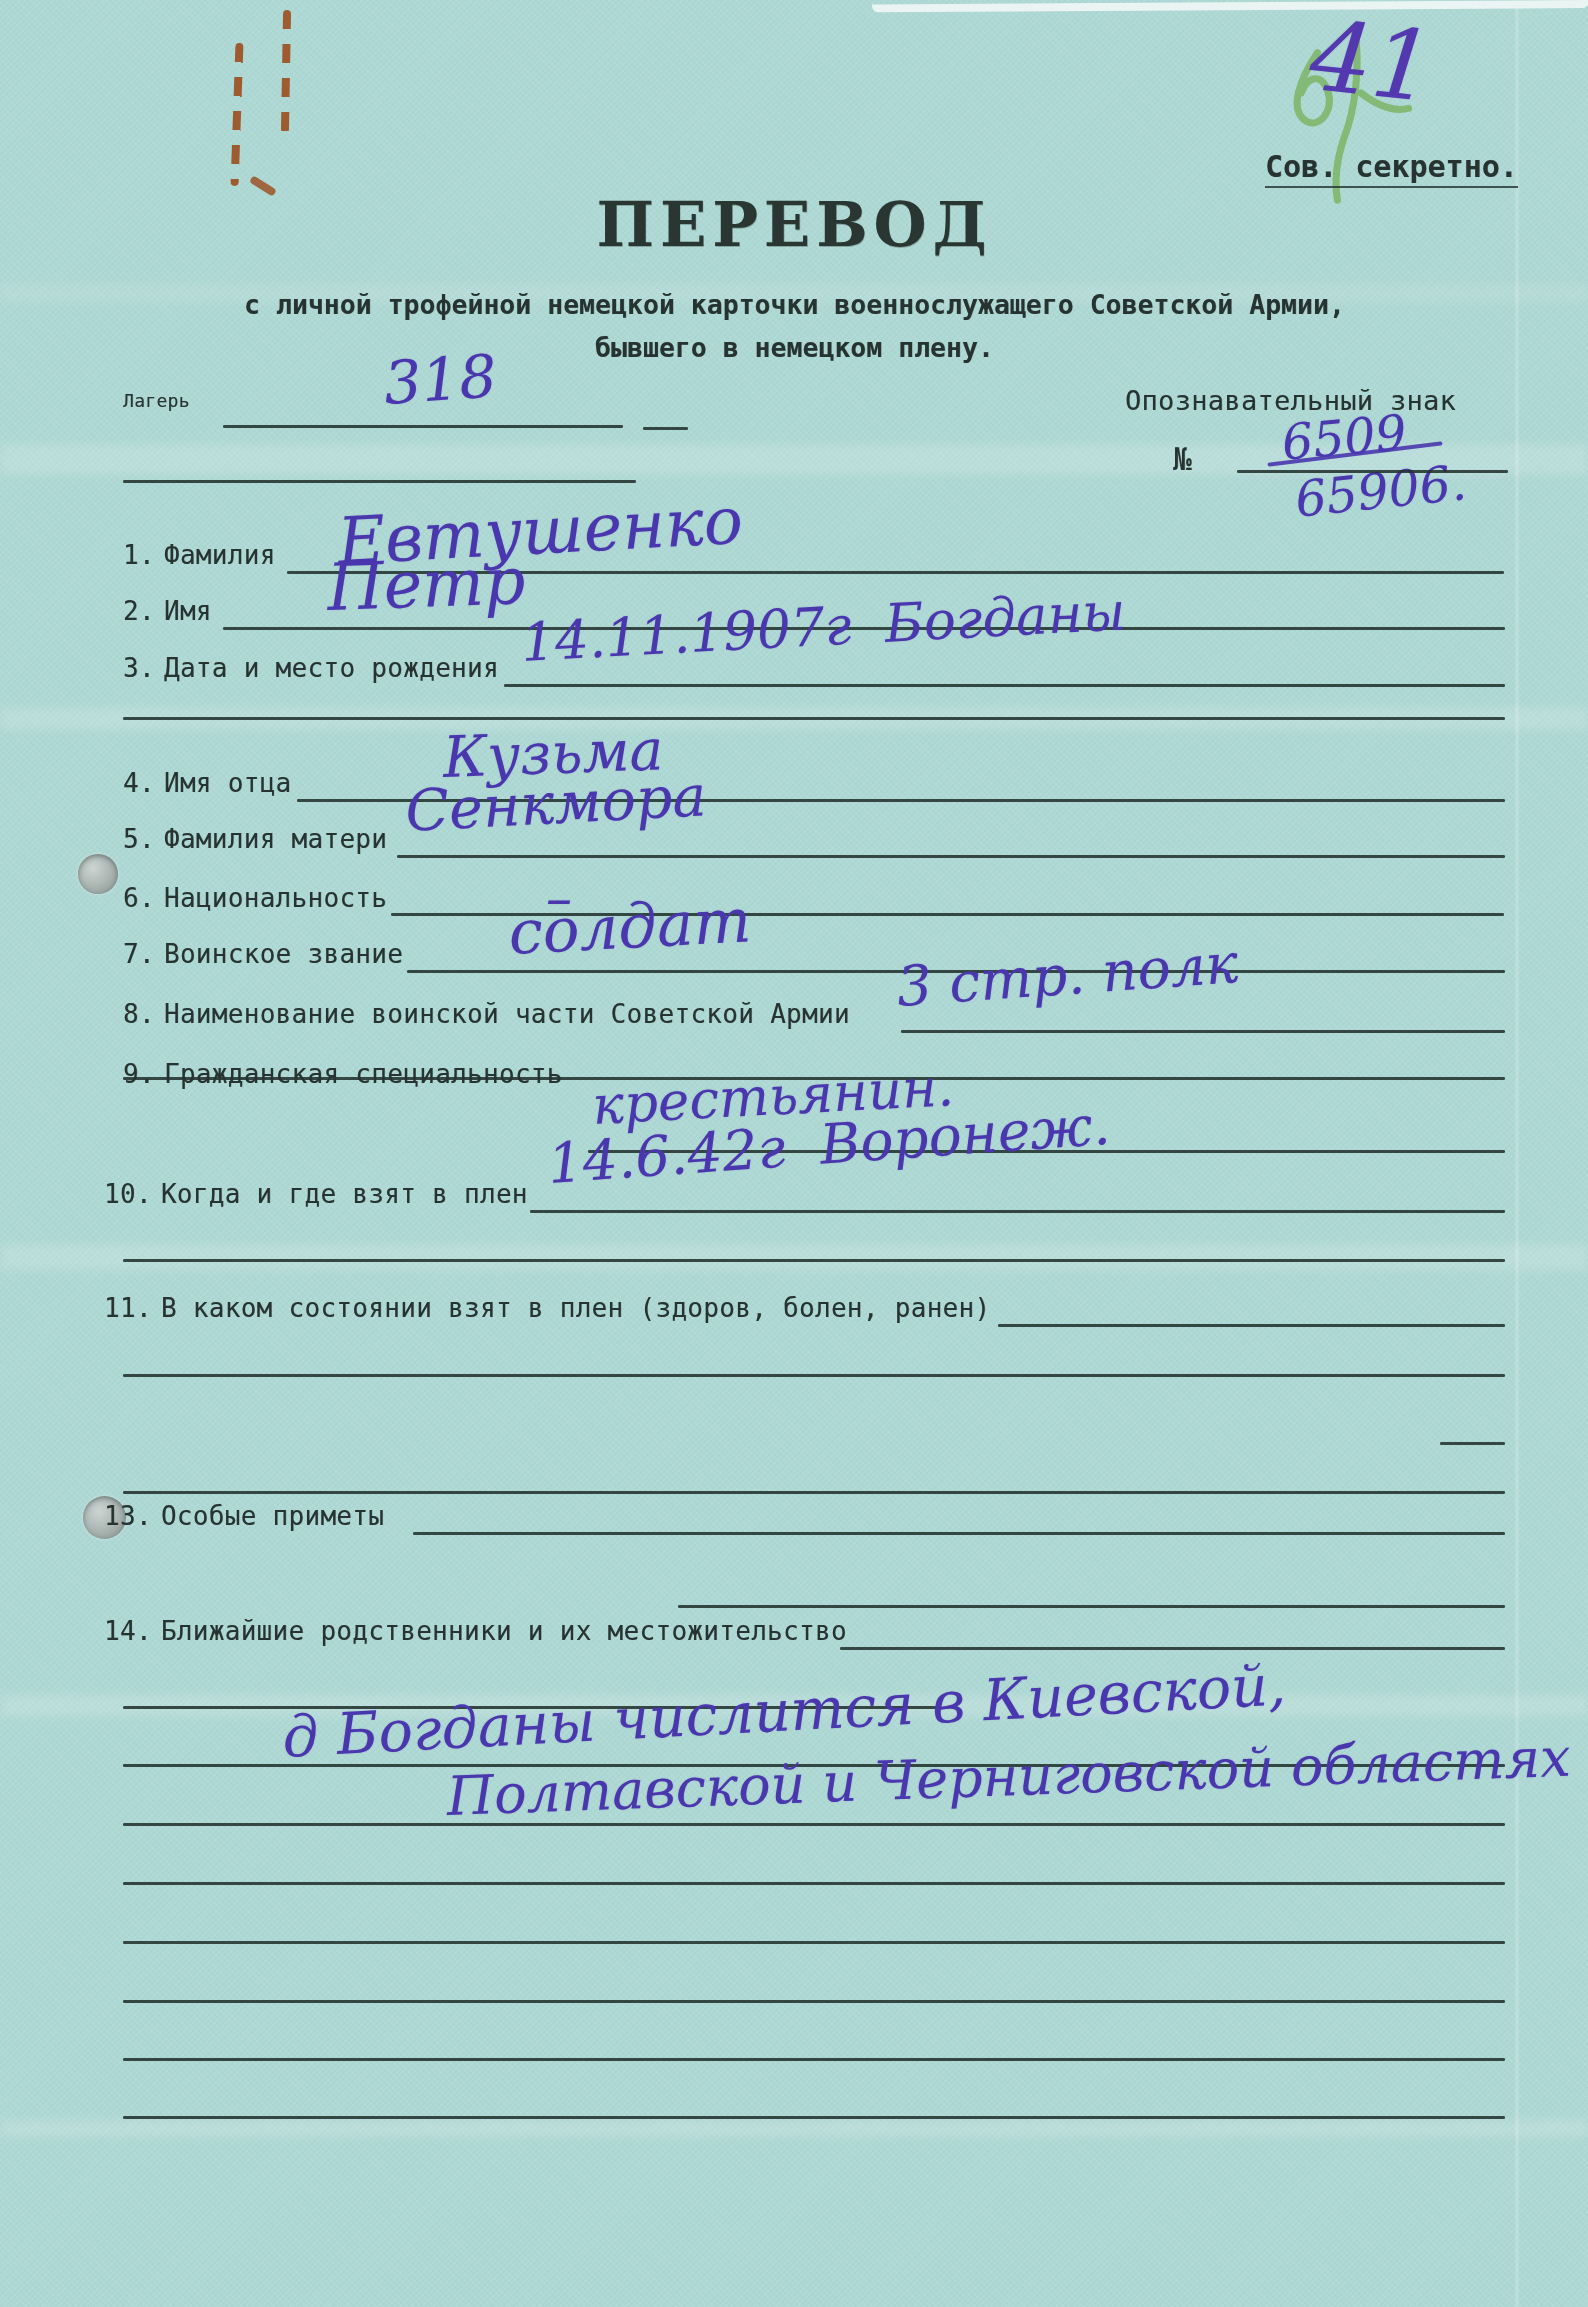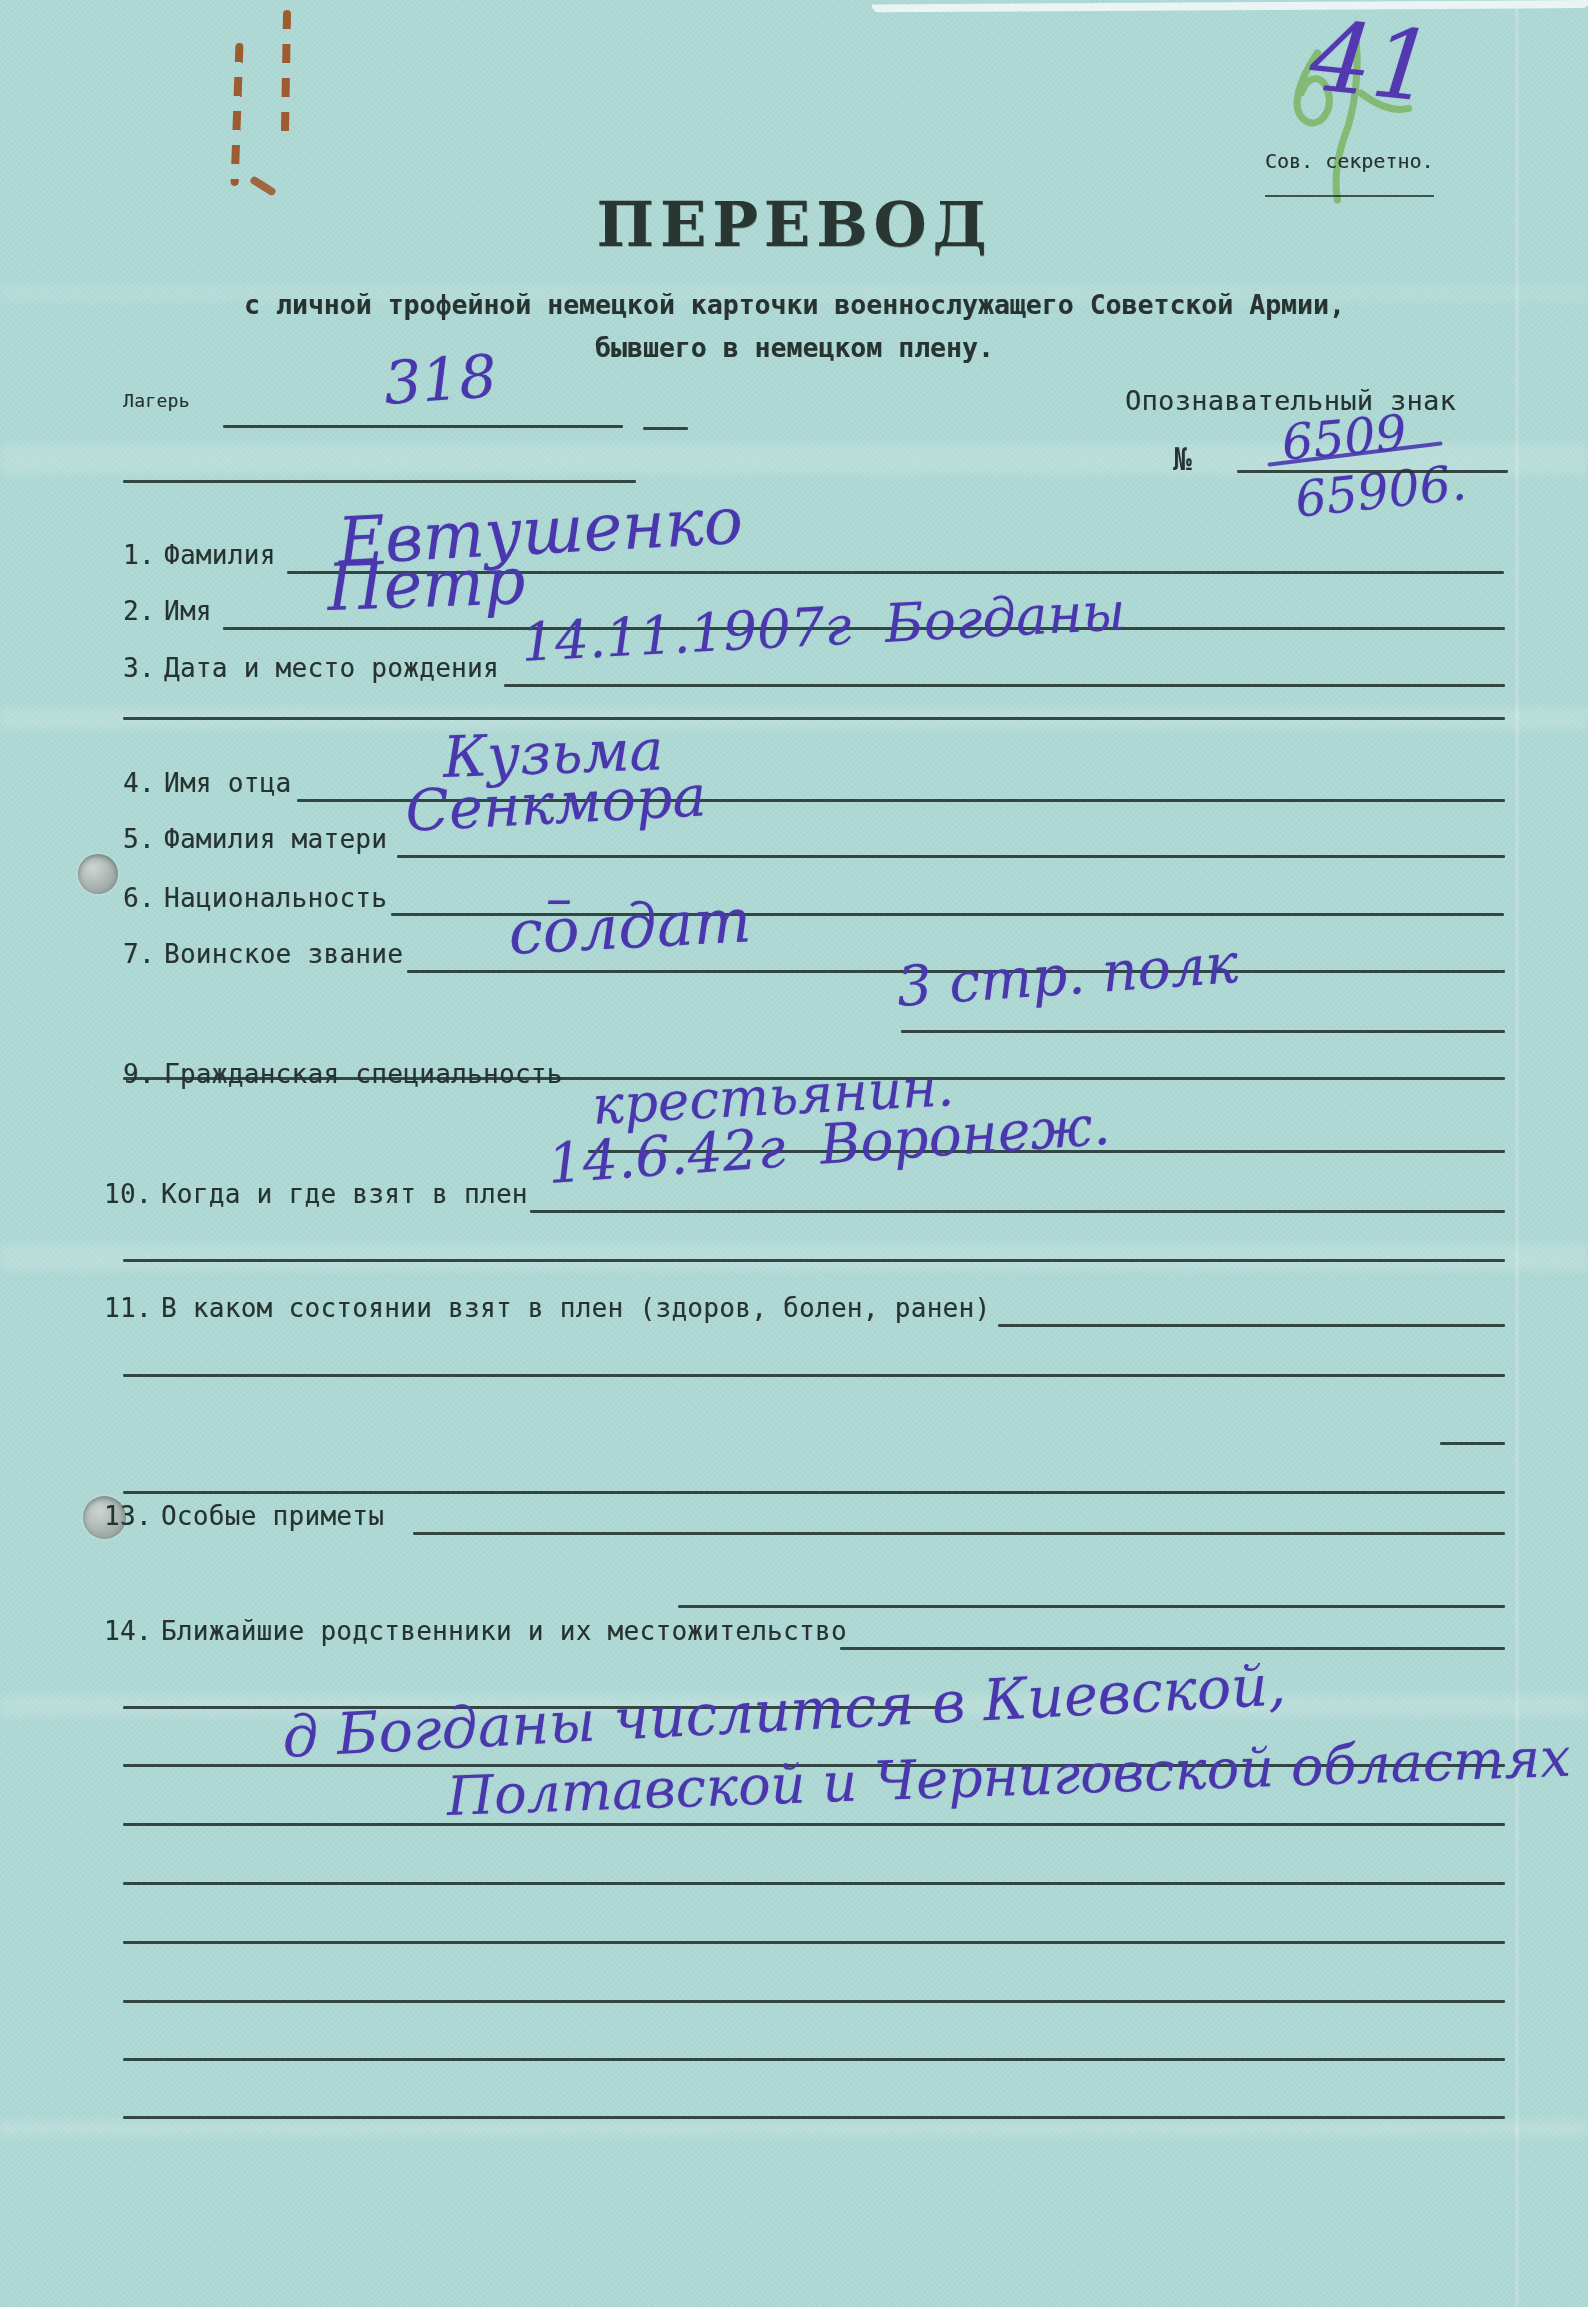--- a/index.html
+++ b/index.html
@@ -65,22 +65,22 @@
   
   .lbl{position:absolute;font-size:26px;color:#273330;white-space:pre;letter-spacing:0.3px;
        text-shadow:0.4px 0.4px 0 rgba(39,51,48,.35);line-height:1.15;}
   .lbl .num{margin-right:9px;}
   .title{position:absolute;left:0;right:0;top:189px;text-align:center;
        font-family:"DejaVu Serif", serif;font-weight:700;font-size:61px;letter-spacing:5.8px;
        color:#2a3632;text-shadow:0.6px 0.6px 0 rgba(42,54,50,.3);}
   .subtitle{position:absolute;left:0;right:0;text-align:center;font-weight:700;font-size:26.5px;
        color:#273330;white-space:pre;text-shadow:0.4px 0.4px 0 rgba(39,51,48,.3);}
   .sub1{top:289px}.sub2{top:332px}
-  .classif{position:absolute;left:1265px;top:149px;font-weight:400;font-size:20px;color:#273330;
-       border-bottom:2.6px solid rgba(34,50,46,.8);padding-bottom:22px;white-space:pre;
+  .classif{position:absolute;left:1265px;top:149px;font-weight:700;font-size:30px;color:#273330;
+       border-bottom:2.6px solid rgba(34,50,46,.8);padding-bottom:2px;white-space:pre;
        text-shadow:0.4px 0.4px 0 rgba(39,51,48,.35);}
   .camp-label{left:123px;top:391px;font-size:18px;}
   .idmark-label{left:1125px;top:385px;font-size:27px;}
   .idnum-sign{left:1173px;top:442px;font-size:31px;}
   .fl1{left:123px;top:541px}.fl2{left:123px;top:597px}.fl3{left:123px;top:654px}
   .fl4{left:123px;top:769px}.fl5{left:123px;top:825px}.fl6{left:123px;top:884px}
   .fl7{left:123px;top:940px}.fl8{left:123px;top:1000px}.fl9{left:123px;top:1060px}
   .fl10{left:104px;top:1180px}.fl11{left:104px;top:1294px}
   .fl12{left:104px;top:1414px;font-size:24.5px}
   .fl13{left:104px;top:1502px}.fl14{left:104px;top:1617px}
@@ -184,20 +184,21 @@
   <div class="rule r30"></div>
   <div class="rule r31"></div>
 
   <div class="lbl fl1"><span class="num">1.</span><span>Фамилия</span></div>
   <div class="lbl fl2"><span class="num">2.</span><span>Имя</span></div>
   <div class="lbl fl3"><span class="num">3.</span><span>Дата и место рождения</span></div>
   <div class="lbl fl4"><span class="num">4.</span><span>Имя отца</span></div>
   <div class="lbl fl5"><span class="num">5.</span><span>Фамилия матери</span></div>
   <div class="lbl fl6"><span class="num">6.</span><span>Национальность</span></div>
   <div class="lbl fl7"><span class="num">7.</span><span>Воинское звание</span></div>
+  <div class="lbl fl8"><span class="num">8.</span><span>Наименование воинской части Советской Армии</span></div>
   <div class="lbl fl9"><span class="num">9.</span><span>Гражданская специальность</span></div>
   <div class="lbl fl10"><span class="num">10.</span><span>Когда и где взят в плен</span></div>
   <div class="lbl fl11"><span class="num">11.</span><span>В каком состоянии взят в плен (здоров, болен, ранен)</span></div>
   <div class="lbl fl13"><span class="num">13.</span><span>Особые приметы</span></div>
   <div class="lbl fl14"><span class="num">14.</span><span>Ближайшие родственники и их местожительство</span></div>
 
   <div class="hw hw-f1">Евтушенко</div>
   <div class="hw hw-f2">Петр</div>
   <div class="hw hw-f3">14.11.1907г  Богданы</div>
   <div class="hw hw-f4">Кузьма</div>

